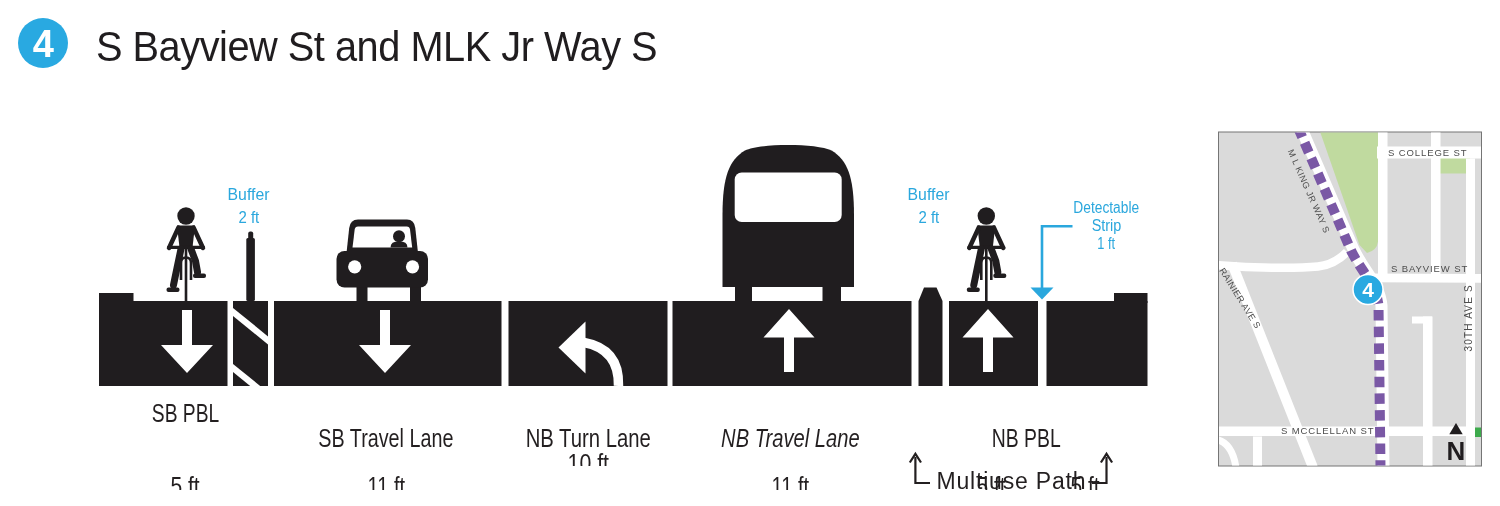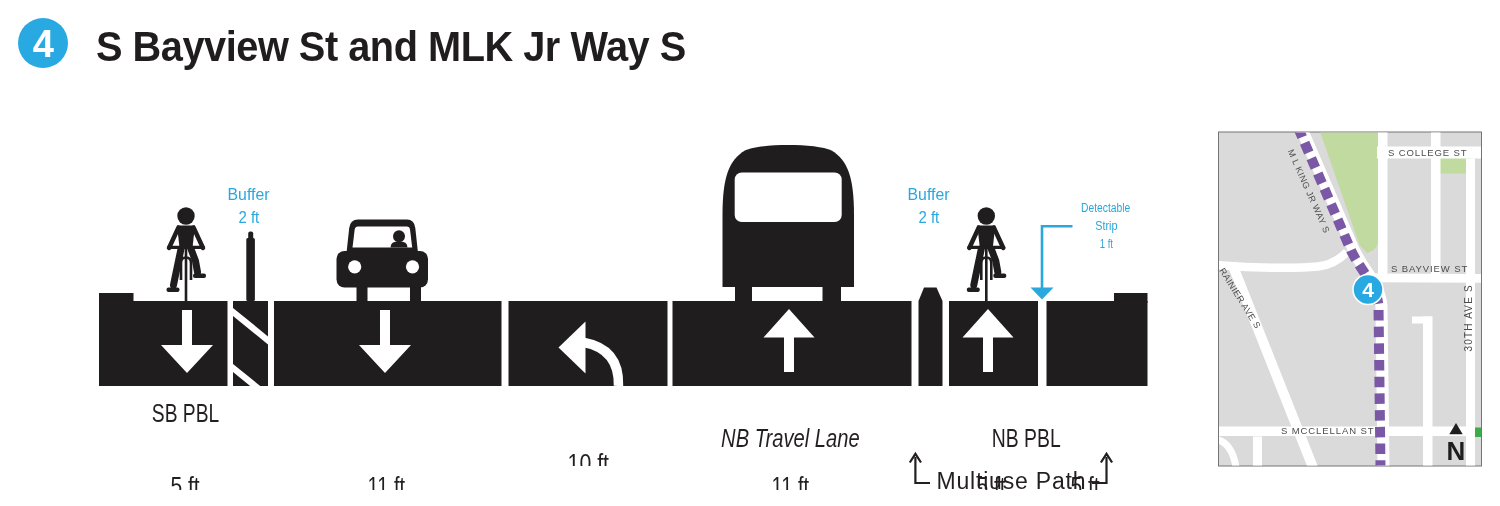--- a/index.html
+++ b/index.html
@@ -12,21 +12,21 @@
   .blue{position:absolute;color:#2aa7dd;text-align:center;white-space:nowrap;}
 </style>
 </head>
 <body>
 <div id="page">
 
   <svg class="abs" style="left:0;top:0" width="100" height="90" viewBox="0 0 100 90">
     <circle cx="43" cy="43" r="25" fill="#29a9e1"></circle>
     <text x="43.3" y="56.8" font-size="38" font-weight="bold" fill="#fff" text-anchor="middle">4</text>
   </svg>
-  <div class="abs" style="left:96px;top:25.5px;font-size:42px;font-weight:bold;color:#201d1f;line-height:42px;white-space:nowrap;">
+  <div class="abs" style="left:96px;top:25.5px;font-size:42px;font-weight:normal;color:#201d1f;line-height:42px;white-space:nowrap;">
     <span style="display:inline-block;transform:scaleX(0.946);transform-origin:0 0;letter-spacing:-0.5px;">S Bayview St and MLK Jr Way S</span>
   </div>
 
   <svg class="abs" style="left:0;top:0" width="1500" height="506" viewBox="0 0 1500 506">
     <g fill="#201d1f">
 
       <rect x="99" y="293" width="34.5" height="10"></rect>
       <rect x="99" y="301" width="128.5" height="85"></rect>
       <rect x="274" y="301" width="227.5" height="85"></rect>
       <rect x="508.5" y="301" width="159" height="85"></rect>
@@ -168,27 +168,29 @@
   </svg>
 
   <div class="blue" style="left:188.5px;top:182.8px;width:120px;font-size:17px;line-height:23.5px;">
     <span style="display:inline-block;transform:scaleX(0.93);">Buffer</span><br>
     <span style="display:inline-block;transform:scaleX(0.88);">2 ft</span>
   </div>
   <div class="blue" style="left:868.5px;top:182.8px;width:120px;font-size:17px;line-height:23.5px;">
     <span style="display:inline-block;transform:scaleX(0.93);">Buffer</span><br>
     <span style="display:inline-block;transform:scaleX(0.88);">2 ft</span>
   </div>
-  <div class="blue" style="left:1046px;top:198.5px;width:120px;font-size:12px;line-height:18.3px;">
+  <div class="blue" style="left:1046px;top:198.5px;width:120px;font-size:16px;line-height:18.3px;">
     <span style="display:inline-block;transform:scaleX(0.86);">Detectable</span><br>
     <span style="display:inline-block;transform:scaleX(0.9);">Strip</span><br>
     <span style="display:inline-block;transform:scaleX(0.8);">1 ft</span>
   </div>
 
   <div class="lane" style="left:35.5px;top:400px;"><span style="transform:scaleX(0.74);">SB PBL</span></div>
+  <div class="lane" style="left:236px;top:424.7px;"><span style="transform:scaleX(0.76);">SB Travel Lane</span></div>
+  <div class="lane" style="left:438px;top:424.7px;"><span style="transform:scaleX(0.78);">NB Turn Lane</span></div>
   <div class="lane" style="left:640.6px;top:424.7px;font-style:italic;"><span style="transform:scaleX(0.775);">NB Travel Lane</span></div>
   <div class="lane" style="left:841.4px;top:424.7px;margin-left:35px;"><span style="transform:scaleX(0.745);">NB PBL</span></div>
 
   <div class="ftclip" style="left:35.5px;top:453.3px;"><span style="display:inline-block;transform:scaleX(0.81);">5 ft</span></div>
   <div class="ftclip" style="left:236px;top:453.3px;"><span style="display:inline-block;transform:scaleX(0.77);">11 ft</span></div>
   <div class="ftclip" style="left:438px;top:430px;"><span style="display:inline-block;transform:scaleX(0.82);">10 ft</span></div>
   <div class="ftclip" style="left:640.6px;top:453.3px;"><span style="display:inline-block;transform:scaleX(0.77);">11 ft</span></div>
   <div class="ftclip" style="left:841.4px;top:453.3px;"><span style="display:inline-block;transform:scaleX(0.81);">5 ft</span></div>
   <div class="ftclip" style="left:934.9px;top:453.3px;"><span style="display:inline-block;transform:scaleX(0.81);">5 ft</span></div>
 

